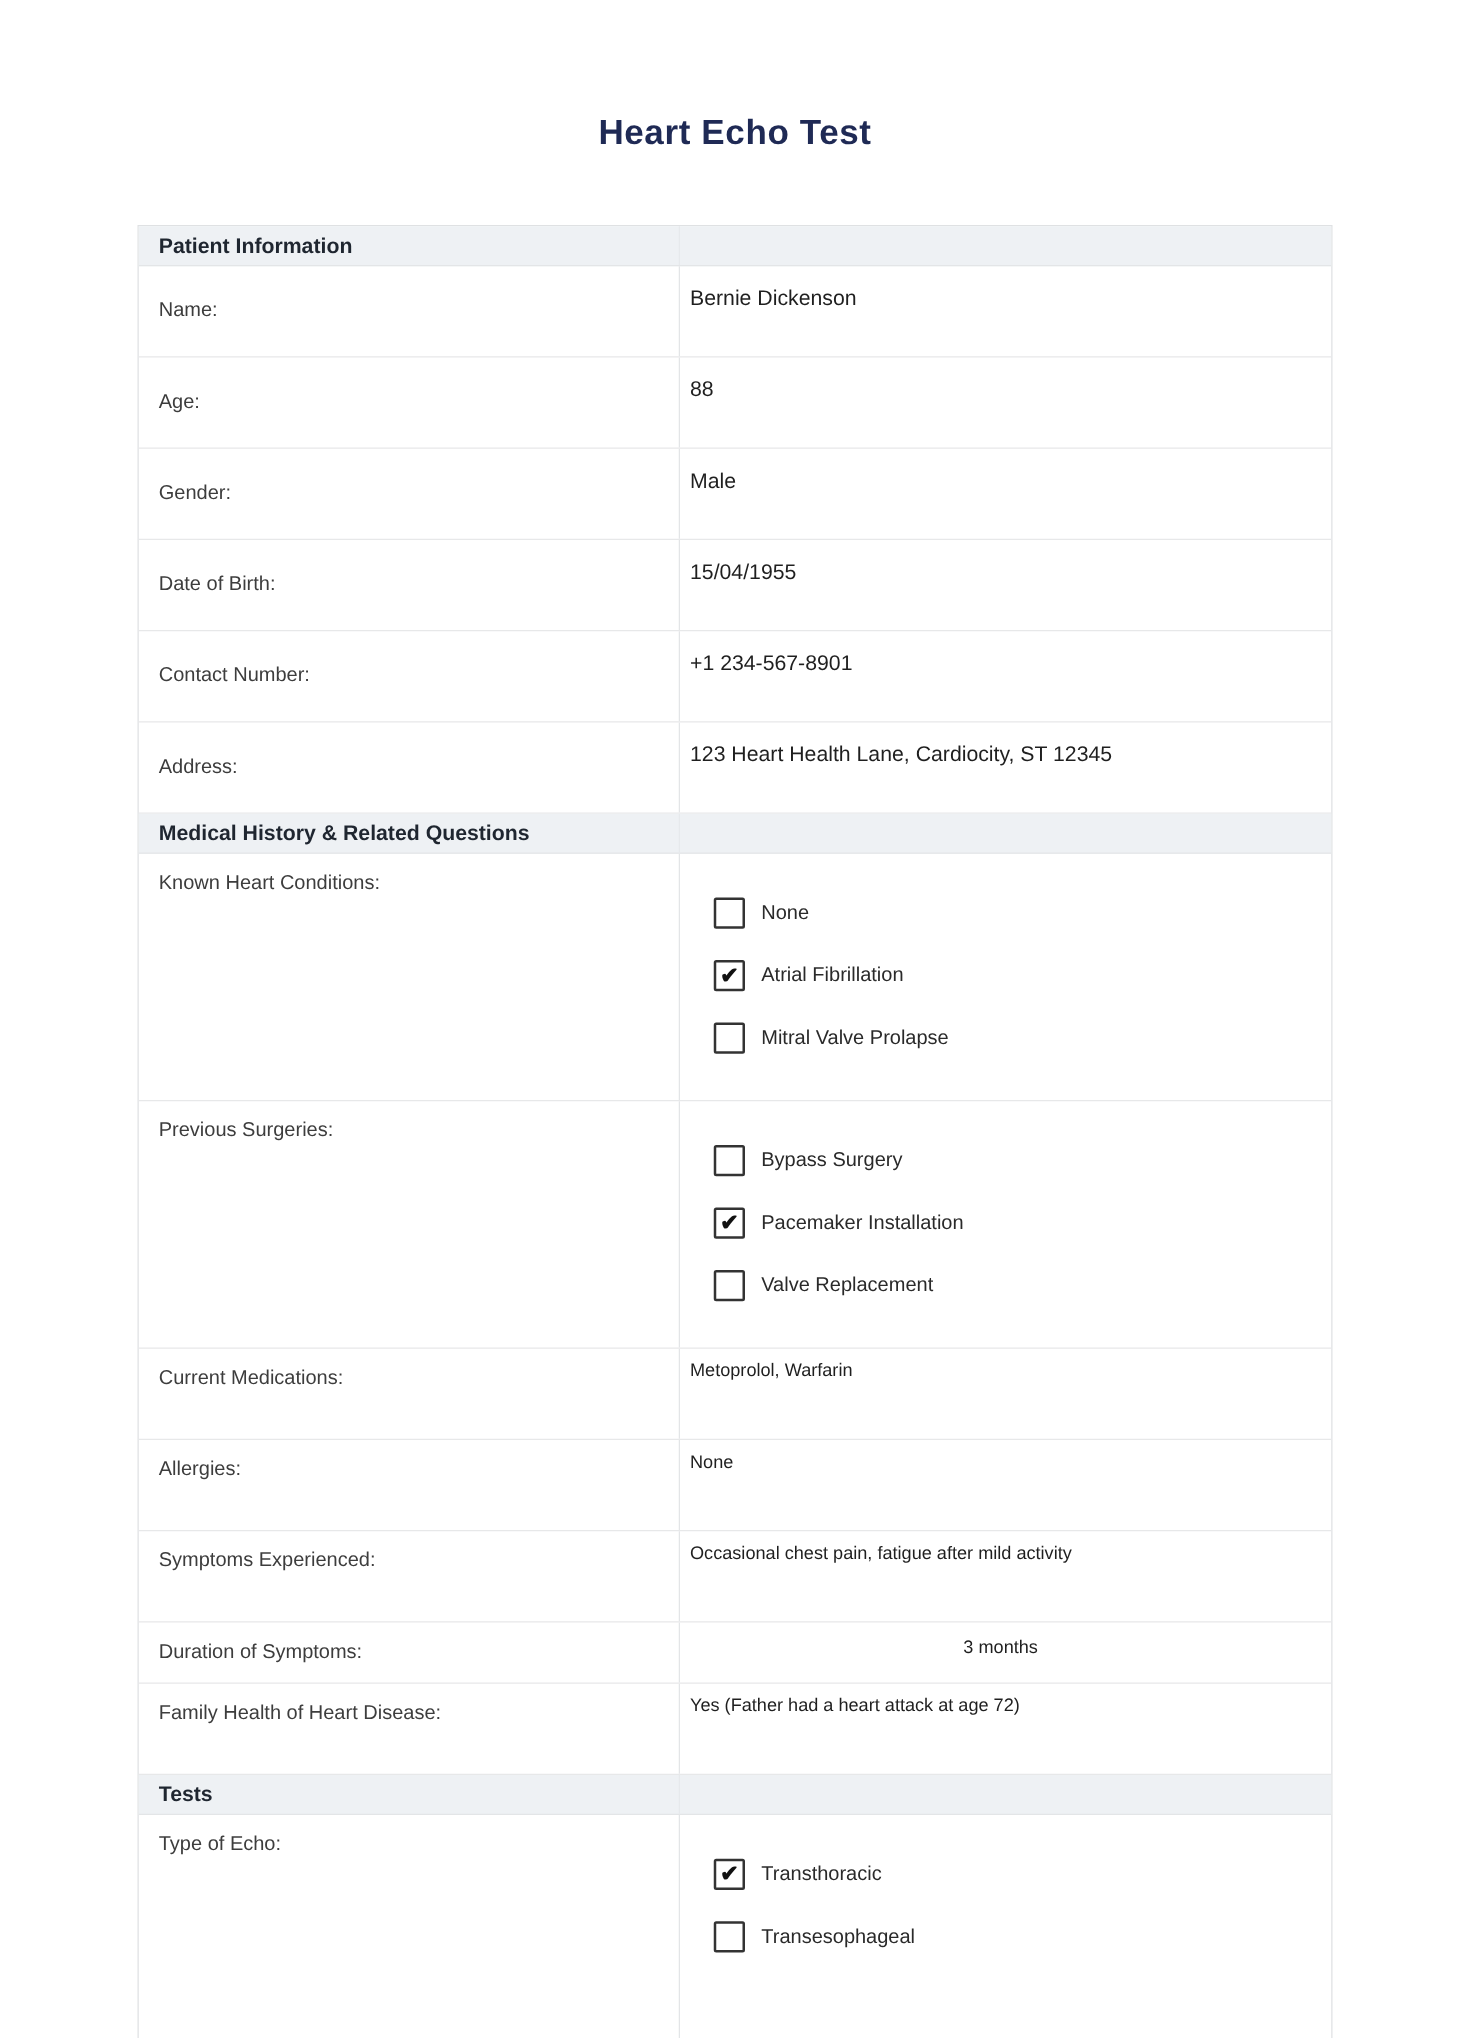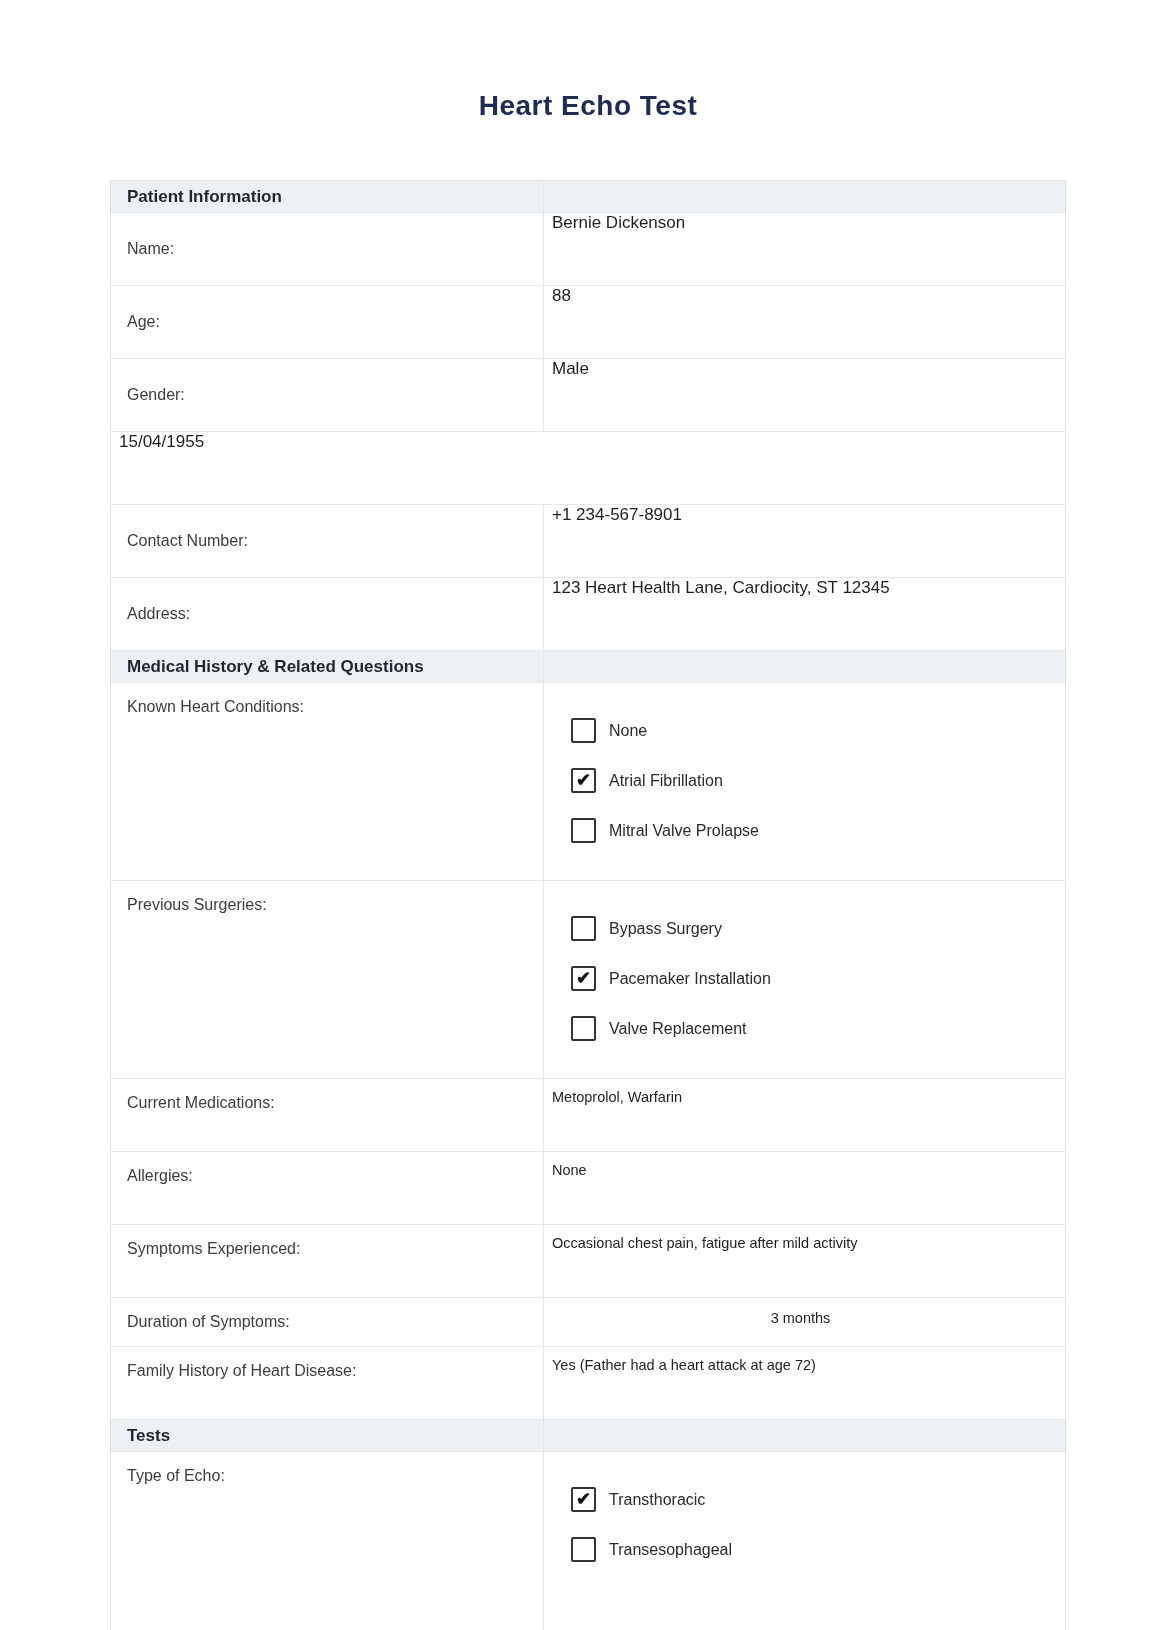--- a/index.html
+++ b/index.html
@@ -71,21 +71,21 @@
     font-weight: bold;
     font-size: 17px;
     color: #1f2630;
   }
   .sec-patient-information .cell-label {
     display: flex;
     align-items: center;
     padding-top: 0;
     padding-bottom: 0;
   }
-  .sec-patient-information .cell-value { font-size: 17px; padding-top: 0; }
+  .sec-patient-information .cell-value { font-size: 17px; padding-top: 16px; }
   
   .row-text { min-height: 73px; }
   .row-text.center { min-height: 49px; }
   .row-text.center .cell-value { text-align: center; padding-top: 12px; }
   
   .row-checks { min-height: 198px; }
   .checks {
     display: flex;
     flex-direction: column;
     gap: 25px;
@@ -153,20 +153,23 @@
   <div class="row row-text sec-patient-information">
     <div class="cell cell-label">
       <span>Gender:</span>
     </div>
     <div class="cell cell-value">
       <span class="value-text">Male</span>
     </div>
   </div>
 
   <div class="row row-text sec-patient-information">
+    <div class="cell cell-label">
+      <span>Date of Birth:</span>
+    </div>
     <div class="cell cell-value">
       <span class="value-text">15/04/1955</span>
     </div>
   </div>
 
   <div class="row row-text sec-patient-information">
     <div class="cell cell-label">
       <span>Contact Number:</span>
     </div>
     <div class="cell cell-value">
@@ -281,21 +284,21 @@
     <div class="cell cell-label">
       <span>Duration of Symptoms:</span>
     </div>
     <div class="cell cell-value">
       <span class="value-text">3 months</span>
     </div>
   </div>
 
   <div class="row row-text sec-medical-history">
     <div class="cell cell-label">
-      <span>Family History of Heart Disease:</span>
+      <span>Family Health of Heart Disease:</span>
     </div>
     <div class="cell cell-value">
       <span class="value-text">Yes (Father had a heart attack at age 72)</span>
     </div>
   </div>
 
   <div class="row section-header sec-tests">
     <div class="cell cell-label">
       <span class="header-text">Tests</span>
     </div>

